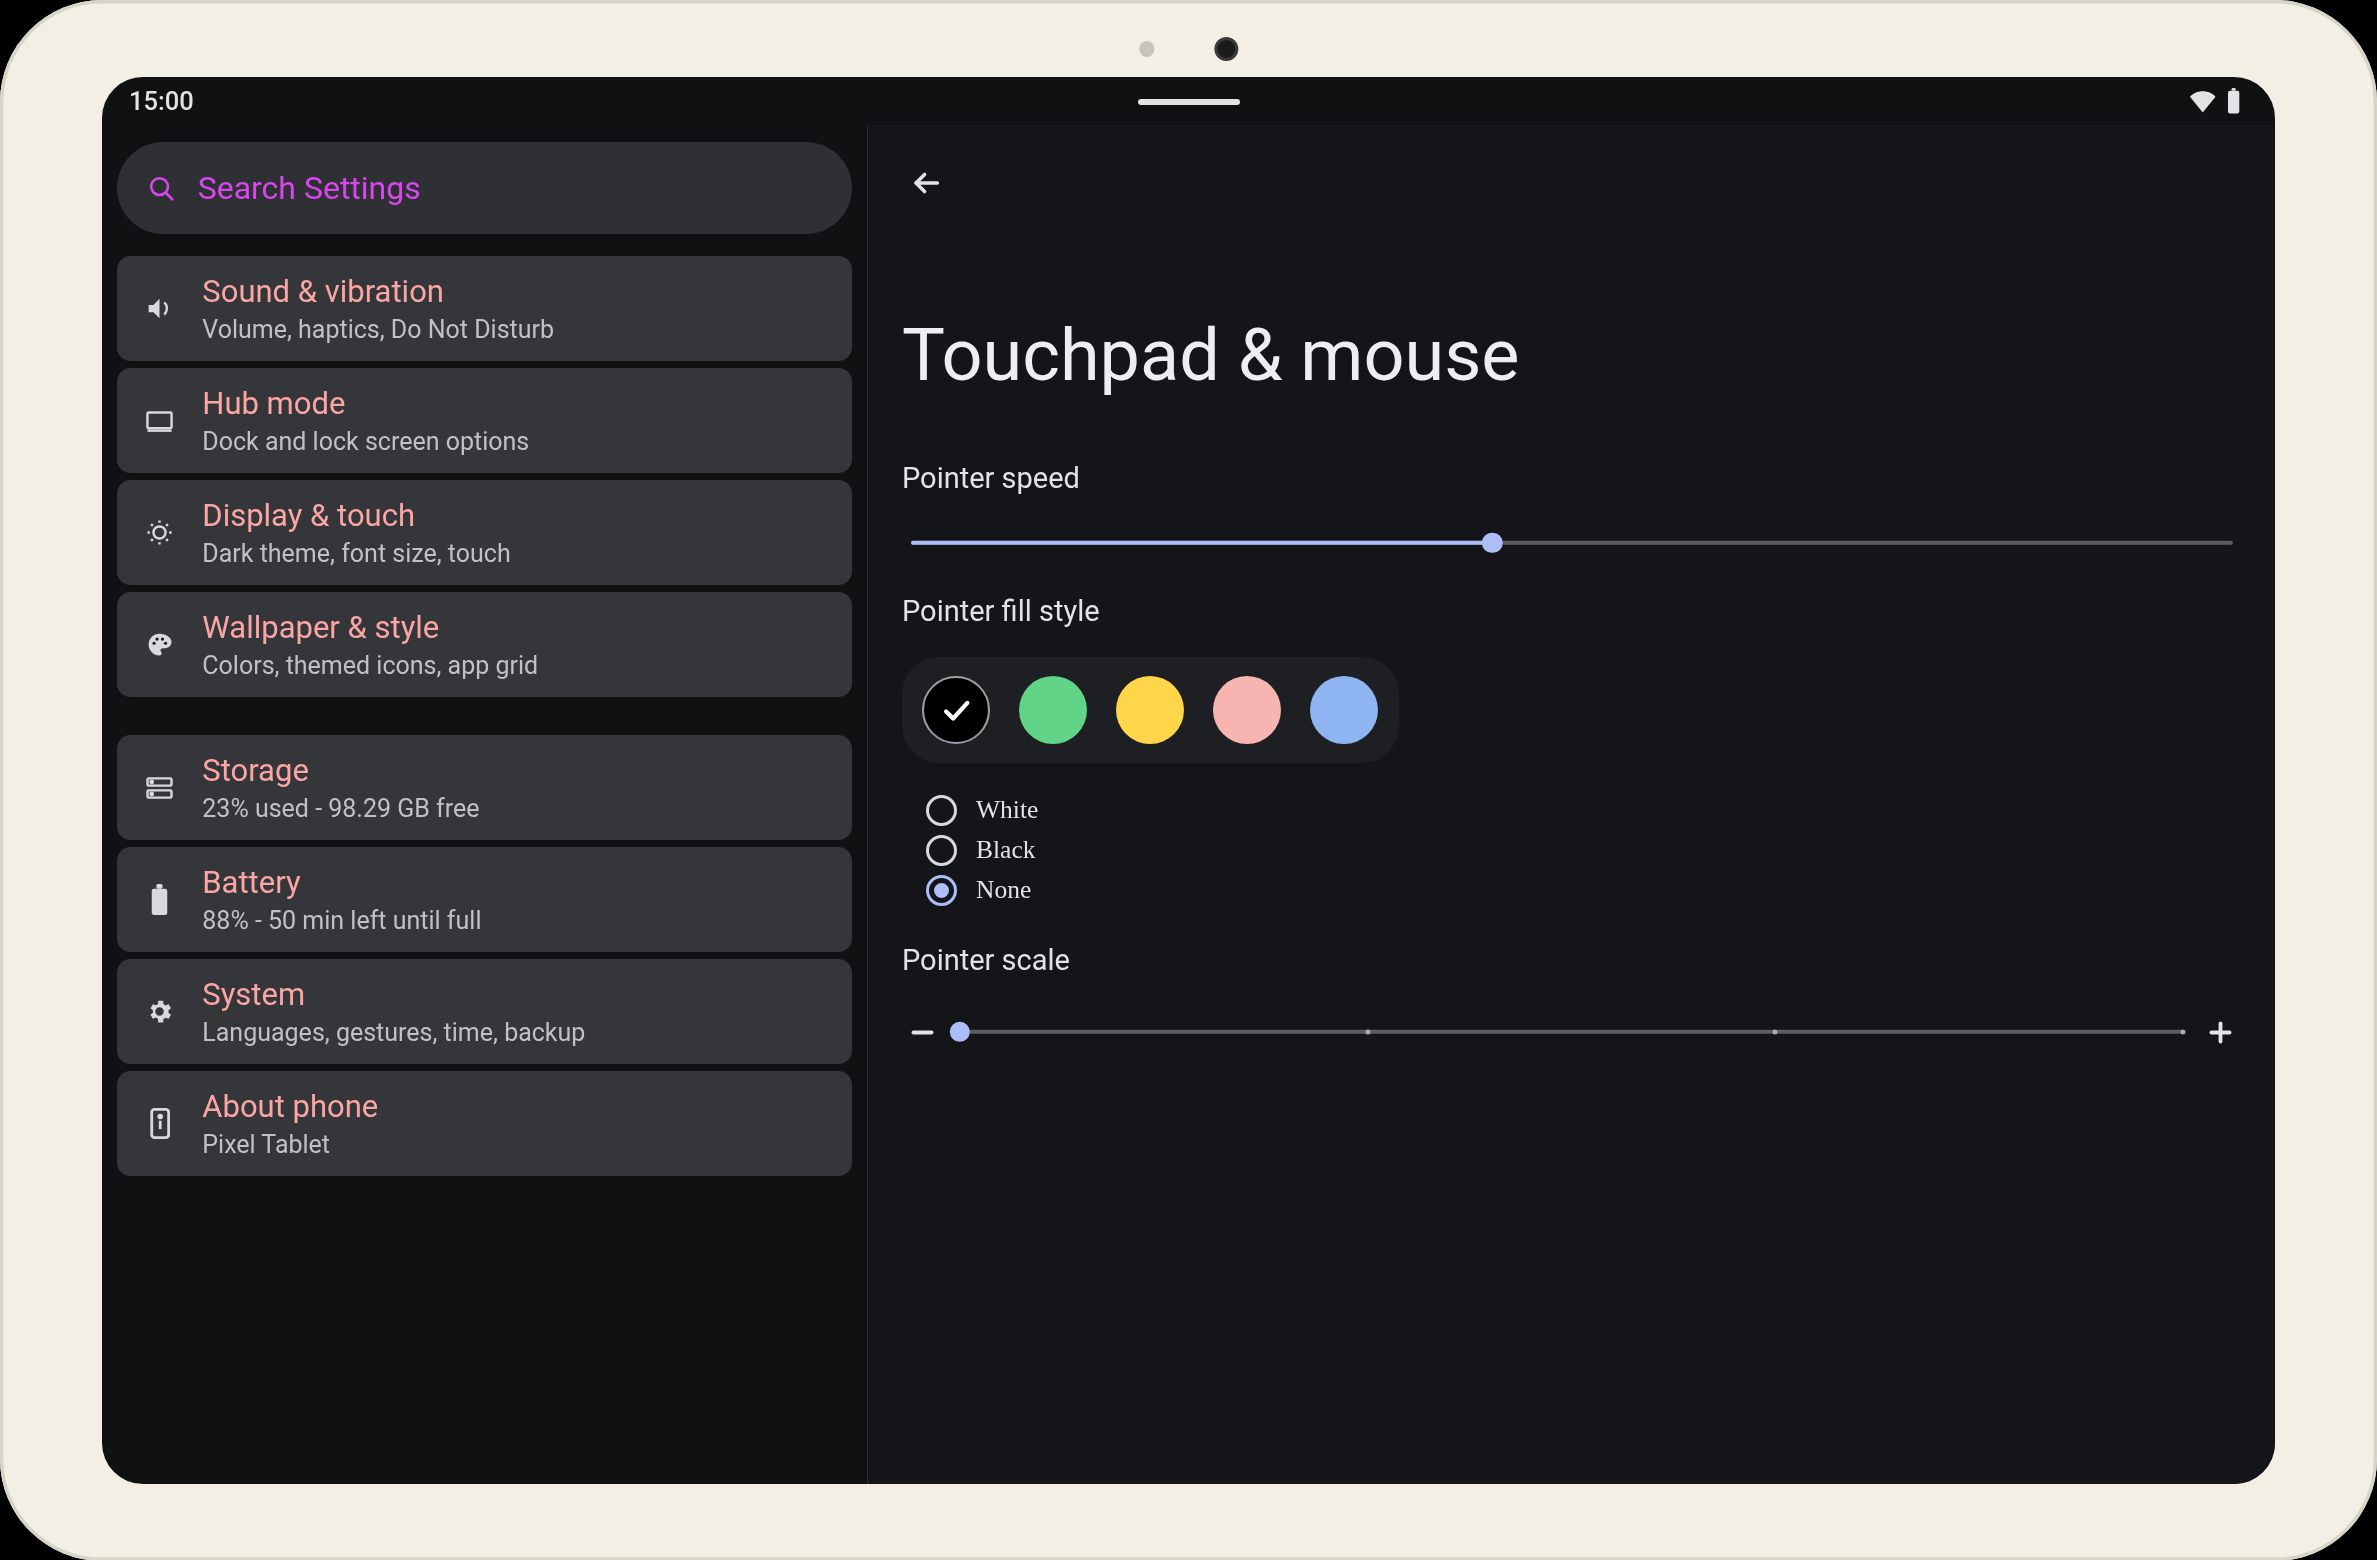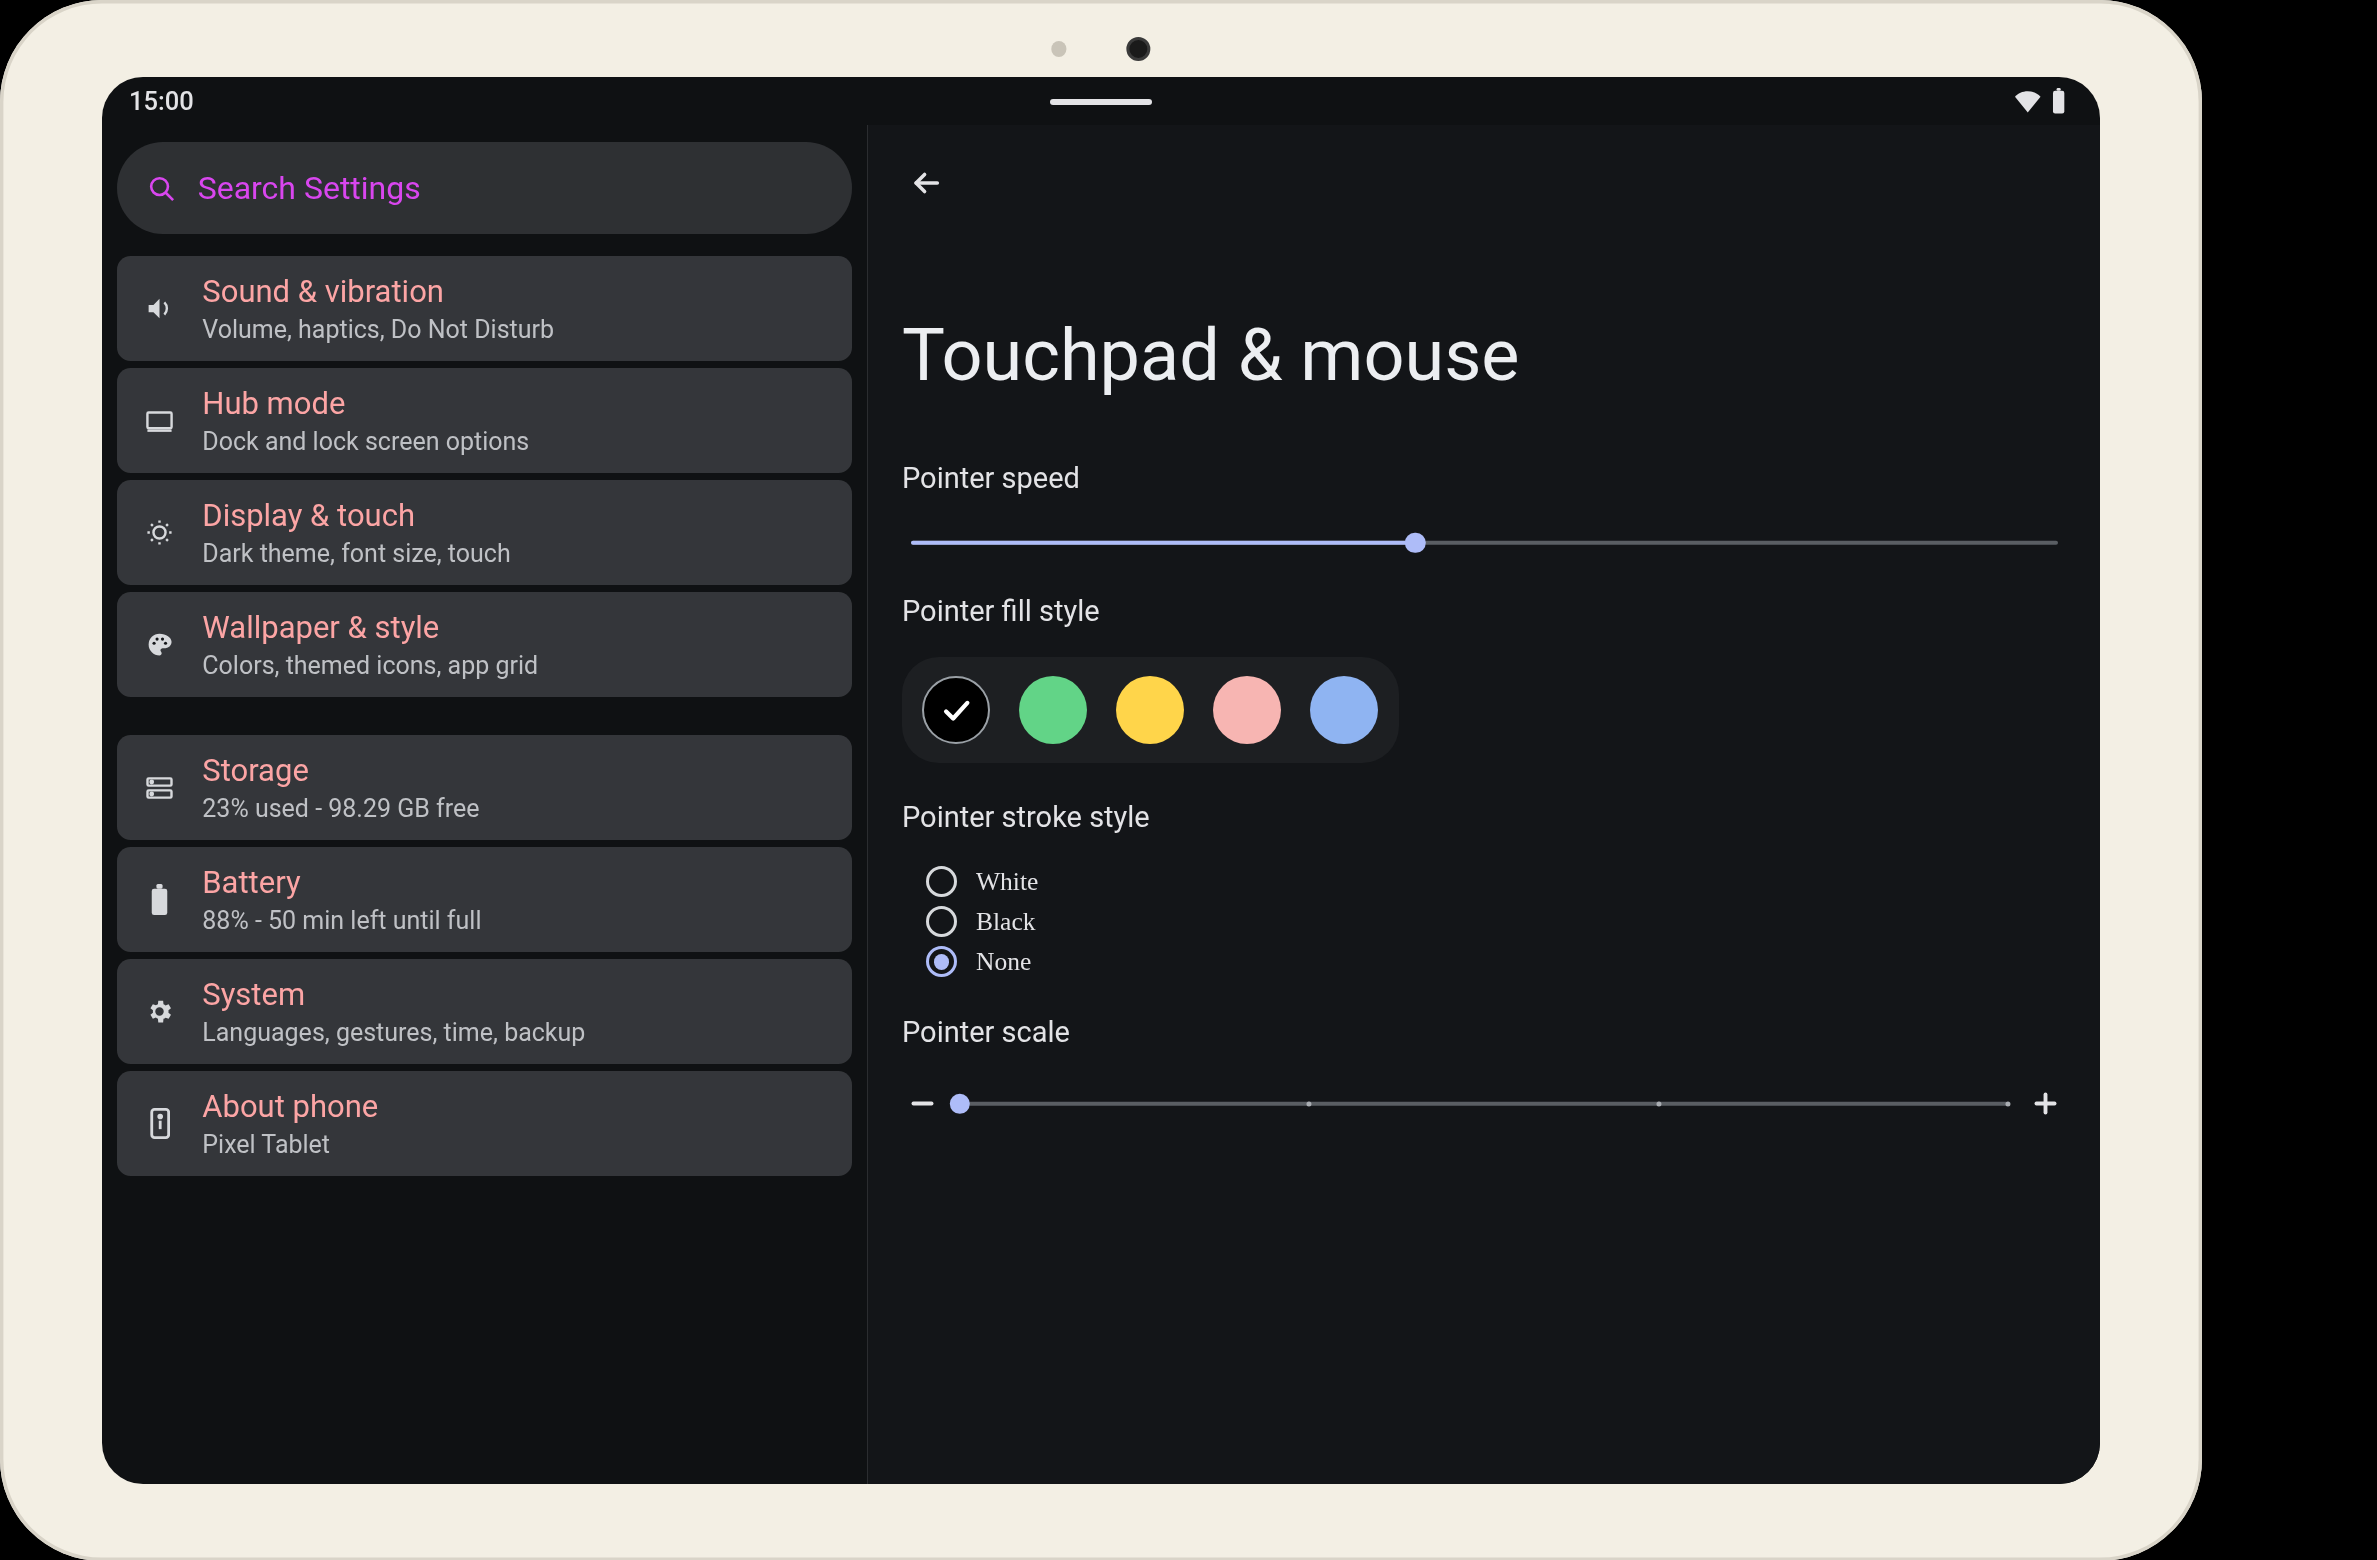--- a/index.html
+++ b/index.html
@@ -7,21 +7,21 @@
   body {
     font-family: -apple-system, BlinkMacSystemFont, "Segoe UI", Roboto, Arial, sans-serif;
     background: #000;
     display: flex;
     align-items: center;
     justify-content: center;
   }
 
   
   .device-frame {
-    width: 2202px;
+    width: 2377px;
     height: 1561px;
     transform-origin: top left;
     background: #f3efe4;
     border-radius: 102px;
     padding: 77px 102px;
     position: relative;
     box-shadow: inset 0 0 0 3.4px #d9d4c8;
   }
   .camera-cluster {
     position: absolute;
@@ -435,21 +435,20 @@
               <svg width="34" height="34" viewBox="0 0 24 24" fill="none" stroke="#fff" stroke-width="3" stroke-linecap="round" stroke-linejoin="round">
                 <polyline points="5 13 10 18 20 7"></polyline>
               </svg>
             </div>
             <div class="swatch" style="background: rgb(98, 212, 135);"></div>
             <div class="swatch" style="background: rgb(255, 213, 74);"></div>
             <div class="swatch" style="background: rgb(247, 181, 178);"></div>
             <div class="swatch" style="background: rgb(143, 180, 242);"></div>
           </div>
 
-        <div class="section-label">Pointer stroke style</div>
         <div class="radio-list" id="stroke-list">
             <div class="radio-item">
               <div class="radio"></div>
               <span>White</span>
             </div>
             <div class="radio-item">
               <div class="radio"></div>
               <span>Black</span>
             </div>
             <div class="radio-item">

